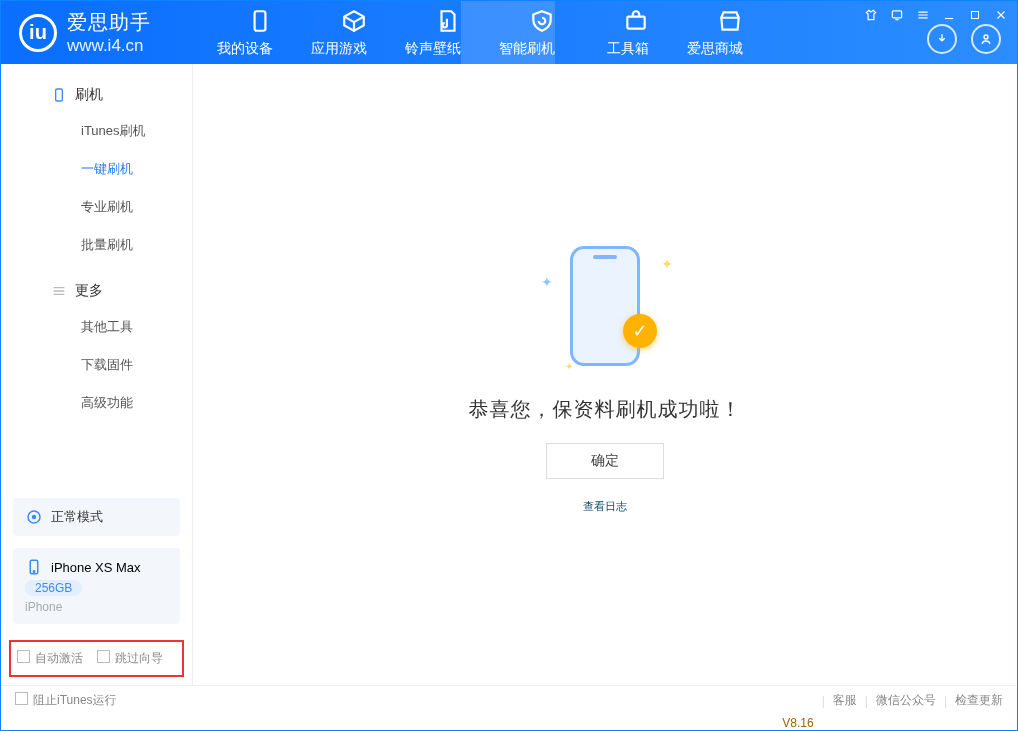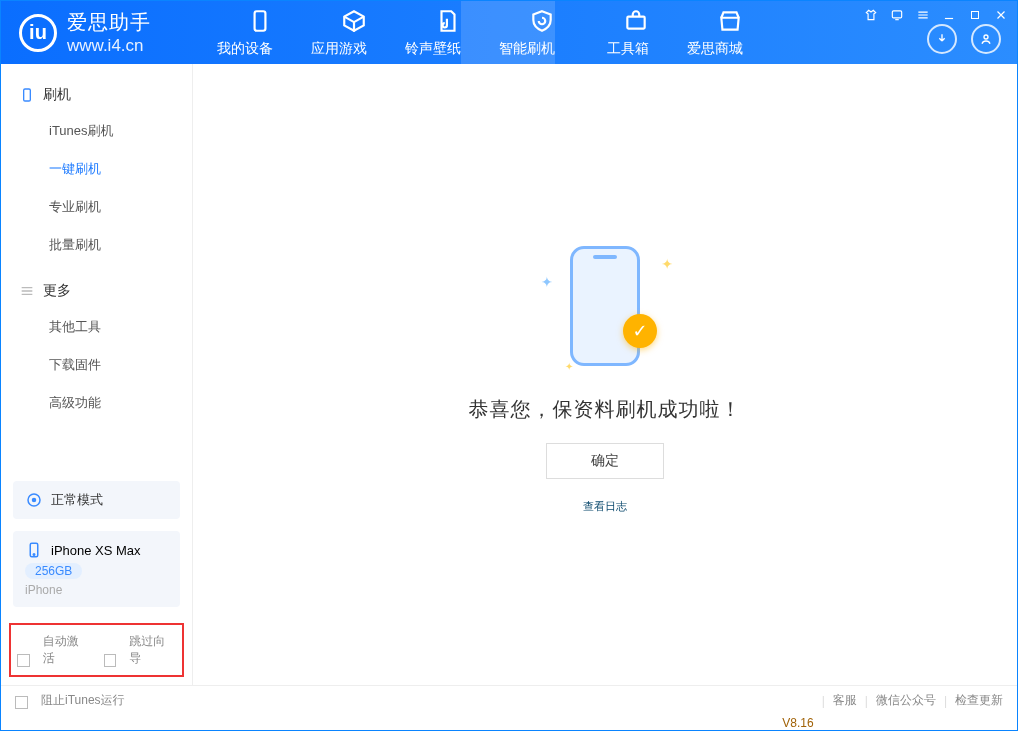--- a/index.html
+++ b/index.html
@@ -34,36 +34,36 @@
   position: absolute; top: 6px; right: 8px; display: flex; gap: 10px;
   align-items: center; font-size: 14px;
 }
 .titlebar-icons .ti { width: 16px; height: 16px; display:flex; align-items:center; justify-content:center; cursor:pointer; }
 .right-circles { position:absolute; right: 16px; bottom: 10px; display:flex; gap:14px; }
 .circ-btn { width:30px; height:30px; border:2px solid rgba(255,255,255,.8); border-radius:50%; display:flex; align-items:center; justify-content:center; cursor:pointer;}
 
 .body { display:flex; height: calc(100% - 78px - 30px); }
 
 .sidebar { width: 192px; border-right: 1px solid #eee; display:flex; flex-direction:column; }
-.side-scroll { flex:1; overflow:auto; padding-top: 14px; }
+.side-scroll { flex:1; overflow:auto; padding-top: 14px; padding-left: 32px; }
 .side-head { display:flex; align-items:center; gap:8px; padding: 8px 18px; font-size: 14px; color:#333; }
 .side-sub { padding: 10px 18px 10px 48px; font-size: 13px; color:#555; cursor:pointer; }
 .side-sub.active { color:#1e7bff; }
 
 .mode-card, .device-card {
   margin: 6px 12px; background:#f3f6fb; border-radius:4px; padding:10px 12px;
   font-size:13px; color:#333;
 }
 .mode-card { display:flex; gap:8px; }
 .device-card .dname { color:#000000; font-weight:400; }
 .cap-badge { display:inline-block; background:#e3efff; color:#3a8bff; border-radius:10px; padding:1px 10px; font-size:12px; margin-top:4px;}
 .dsub { color:#aaa; font-size:12px; margin-top:4px; }
 
 .checks { border:2px solid #e33; margin: 10px 8px 8px 8px; padding:8px 6px; display:flex; gap:14px; font-size:12px; color:#888; }
-.chk { display:flex; align-items:flex-end; gap:13px; cursor:pointer; }
+.chk { display:flex; align-items:flex-start; gap:5px; cursor:pointer; }
 .chk .box { width:13px; height:13px; border:1px solid #bbb; }
 
 .main { flex:1; display:flex; flex-direction:column; align-items:center; justify-content:center; gap:20px; position:relative; }
 .phone-ill { position:relative; width:140px; height:140px; }
 .phone {
   width:70px; height:120px; border:3px solid #7fb7ff; border-radius:14px;
   position:absolute; left:50%; top:50%; transform:translate(-50%,-50%);
   background:#eaf3ff;
 }
 .phone:before { content:""; position:absolute; top:6px; left:50%; transform:translateX(-50%); width:24px; height:4px; background:#7fb7ff; border-radius:3px; }

